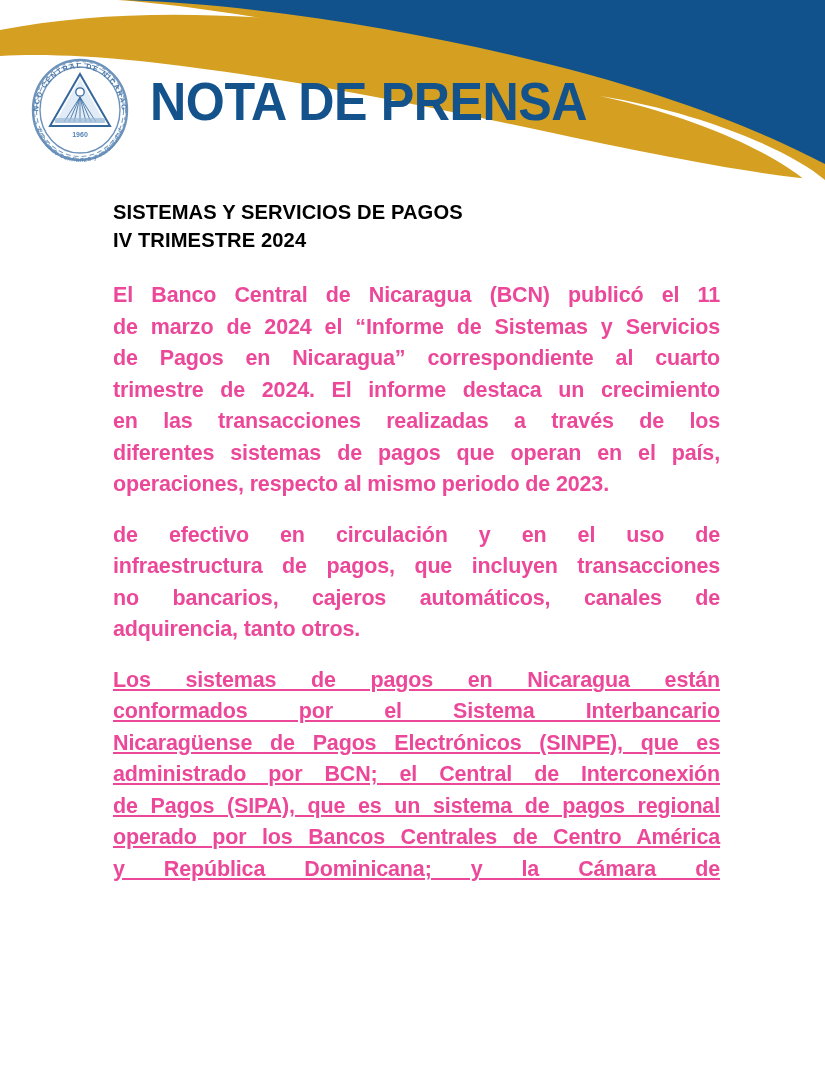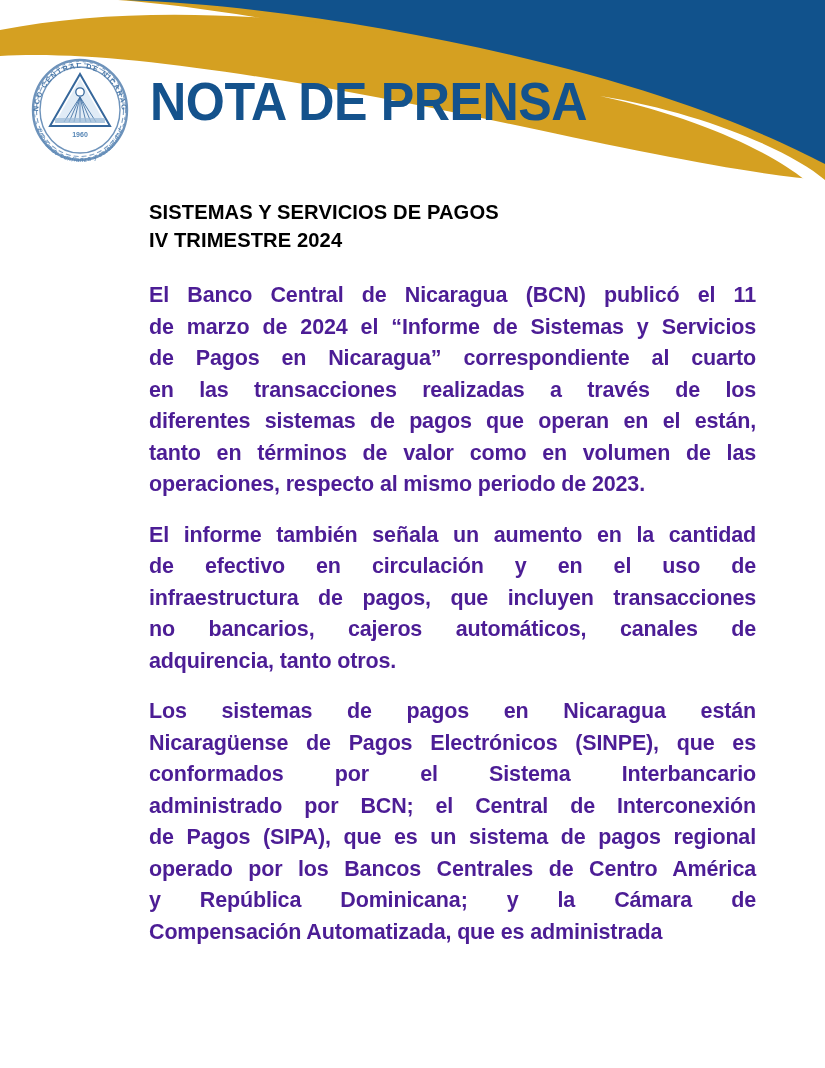--- a/index.html
+++ b/index.html
@@ -56,21 +56,20 @@
     transform-origin: left center;
     white-space: nowrap;
   }
 
   
   .doc {
     position: absolute;
     left: 113px;
     top: 198px;
     width: 607px;
-    margin-left: 36px;
   }
 
   .subject-block {
     margin-bottom: 27px;
   }
   .subject-line {
     font-family: "Liberation Sans Narrow", "Liberation Sans", sans-serif;
     font-size: 21px;
     font-weight: bold;
     color: #000000;
@@ -78,31 +77,32 @@
     letter-spacing: 0.1px;
     transform: scaleX(0.96);
     transform-origin: left center;
     white-space: nowrap;
   }
 
   .para {
     font-family: "Liberation Sans", sans-serif;
     font-size: 21.5px;
     font-weight: bold;
-    color: #4c1d95;
+    color: #ec4899;
     line-height: 1.465;
     text-align: justify;
     text-justify: inter-word;
     margin: 0 0 19px 0;
     letter-spacing: -0.15px;
     -webkit-hyphens: none;
     hyphens: none;
   }
   .para:last-child {
     margin-bottom: 0;
+    text-decoration: underline;
   }
   
   .para .ln {
     display: block;
     text-align: justify;
     text-align-last: justify;
     white-space: pre;
   }
   .para .ln.last {
     text-align-last: left;
@@ -170,38 +170,36 @@
 
   <div class="subject-block">
     <div class="subject-line">SISTEMAS Y SERVICIOS DE PAGOS</div>
     <div class="subject-line">IV TRIMESTRE 2024</div>
   </div>
 
   <p class="para">
     <span class="ln">El Banco Central de Nicaragua (BCN) publicó el 11</span>
     <span class="ln">de marzo de 2024 el “Informe de Sistemas y Servicios</span>
     <span class="ln">de Pagos en Nicaragua” correspondiente al cuarto</span>
+    <span class="ln">trimestre de 2024. El informe destaca un crecimiento</span>
     <span class="ln">en las transacciones realizadas a través de los</span>
-    <span class="ln">diferentes sistemas de pagos que operan en el están,</span>
-    <span class="ln">tanto en términos de valor como en volumen de las</span>
+    <span class="ln">diferentes sistemas de pagos que operan en el país,</span>
     <span class="ln last">operaciones, respecto al mismo periodo de 2023.</span>
   </p>
 
   <p class="para">
-    <span class="ln">El informe también señala un aumento en la cantidad</span>
     <span class="ln">de efectivo en circulación y en el uso de</span>
     <span class="ln">infraestructura de pagos, que incluyen transacciones</span>
     <span class="ln">no bancarios, cajeros automáticos, canales de</span>
     <span class="ln last">adquirencia, tanto otros.</span>
   </p>
 
   <p class="para">
     <span class="ln">Los sistemas de pagos en Nicaragua están</span>
+    <span class="ln">conformados por el Sistema Interbancario</span>
     <span class="ln">Nicaragüense de Pagos Electrónicos (SINPE), que es</span>
-    <span class="ln">conformados por el Sistema Interbancario</span>
     <span class="ln">administrado por BCN; el Central de Interconexión</span>
     <span class="ln">de Pagos (SIPA), que es un sistema de pagos regional</span>
     <span class="ln">operado por los Bancos Centrales de Centro América</span>
     <span class="ln">y República Dominicana; y la Cámara de</span>
-    <span class="ln last">Compensación Automatizada, que es administrada</span>
   </p>
 
 </div>
 
 </body></html>

